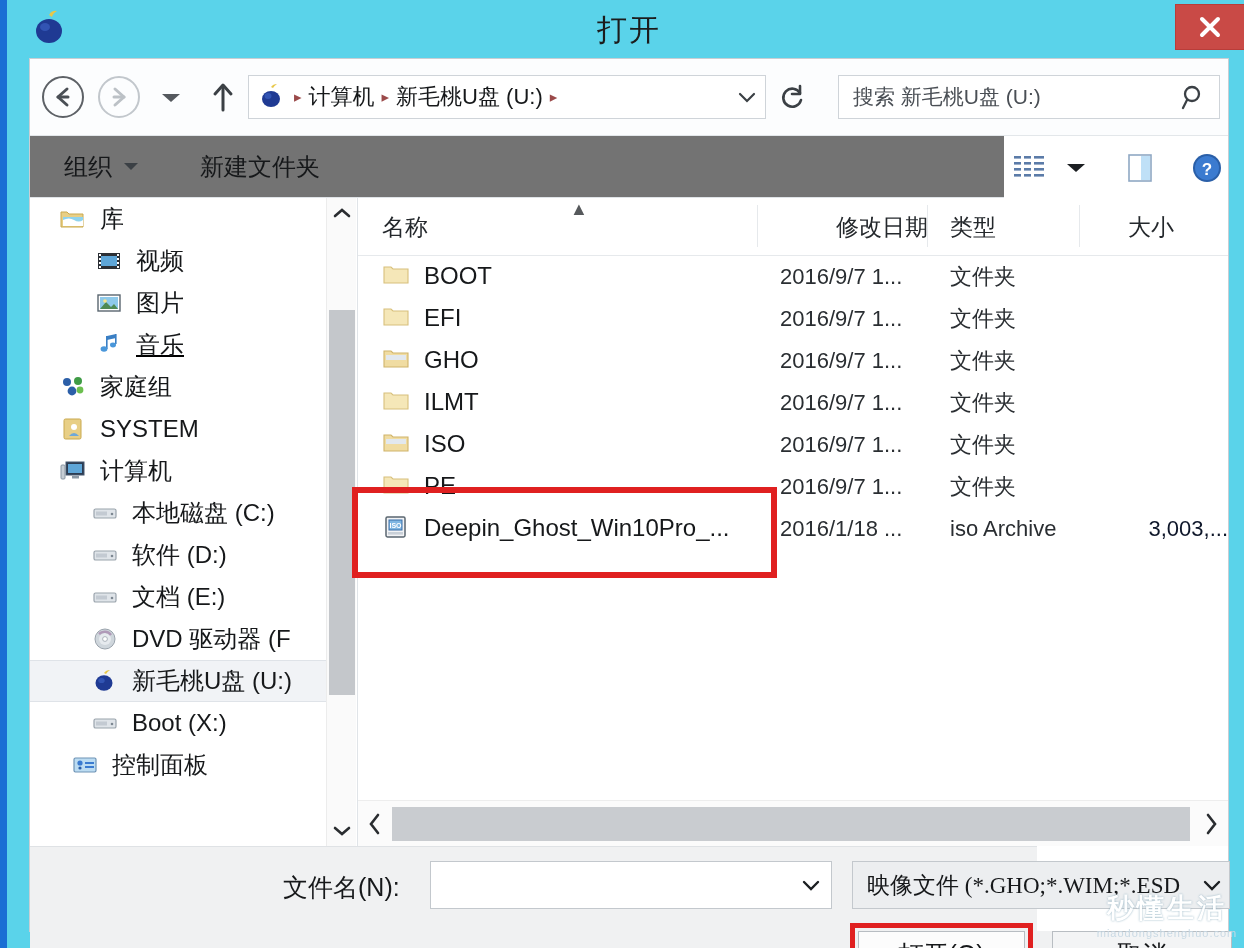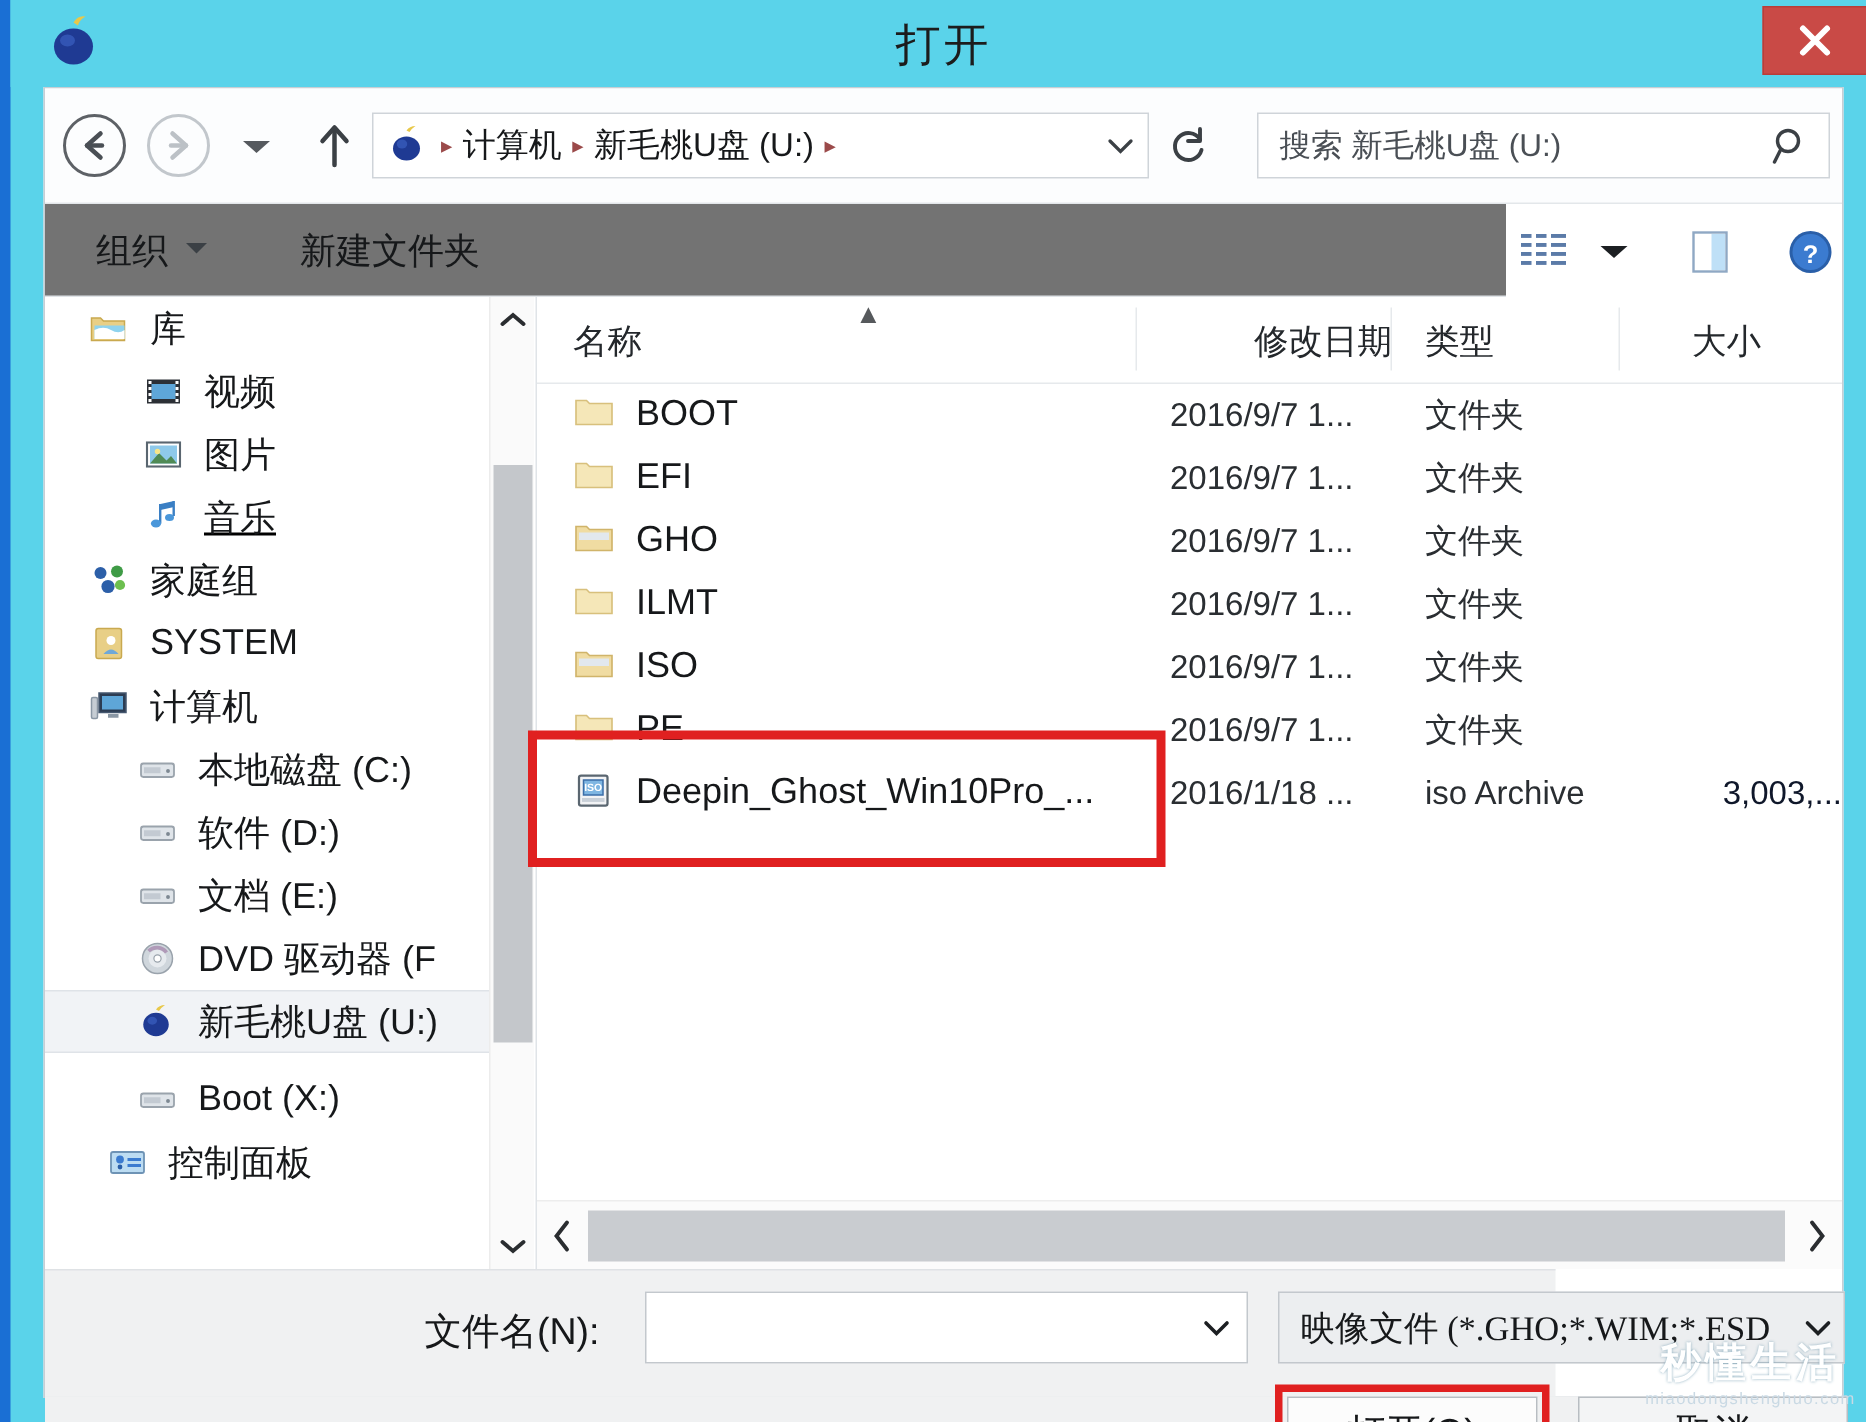--- a/index.html
+++ b/index.html
@@ -554,21 +554,21 @@
           <div class="nav-item selected" style="padding-left: 58px;">
             <span class="nav-icon">
               <svg width="28" height="26" viewBox="0 0 28 26">
                 <path d="M13 5 q2 -3 6 -3 q-3 2 -4 4 z" fill="#e8c84a"></path>
                 <ellipse cx="13" cy="15" rx="8.5" ry="7.8" fill="#1f3a93"></ellipse>
                 <ellipse cx="10.5" cy="12.5" rx="3.2" ry="2.6" fill="#3a5fc0" opacity="0.7"></ellipse>
               </svg>
             </span>
             <span class="nav-label">新毛桃U盘 (U:)</span>
           </div>
-          <div class="nav-item" style="padding-left: 58px; margin-top: 10px;">
+          <div class="nav-item" style="padding-left: 58px;">
             <span class="nav-icon">
               <svg width="28" height="26" viewBox="0 0 28 26">
                 <rect x="3" y="9" width="22" height="9" rx="1.6" fill="#dfe4e9" stroke="#9aa3ac" stroke-width="1.2"></rect>
                 <rect x="5" y="11.5" width="11" height="4" fill="#c3cad2"></rect>
                 <circle cx="21" cy="14" r="1.3" fill="#7d8892"></circle>
               </svg>
             </span>
             <span class="nav-label">Boot (X:)</span>
           </div>
           <div class="nav-item" style="padding-left: 38px;">

